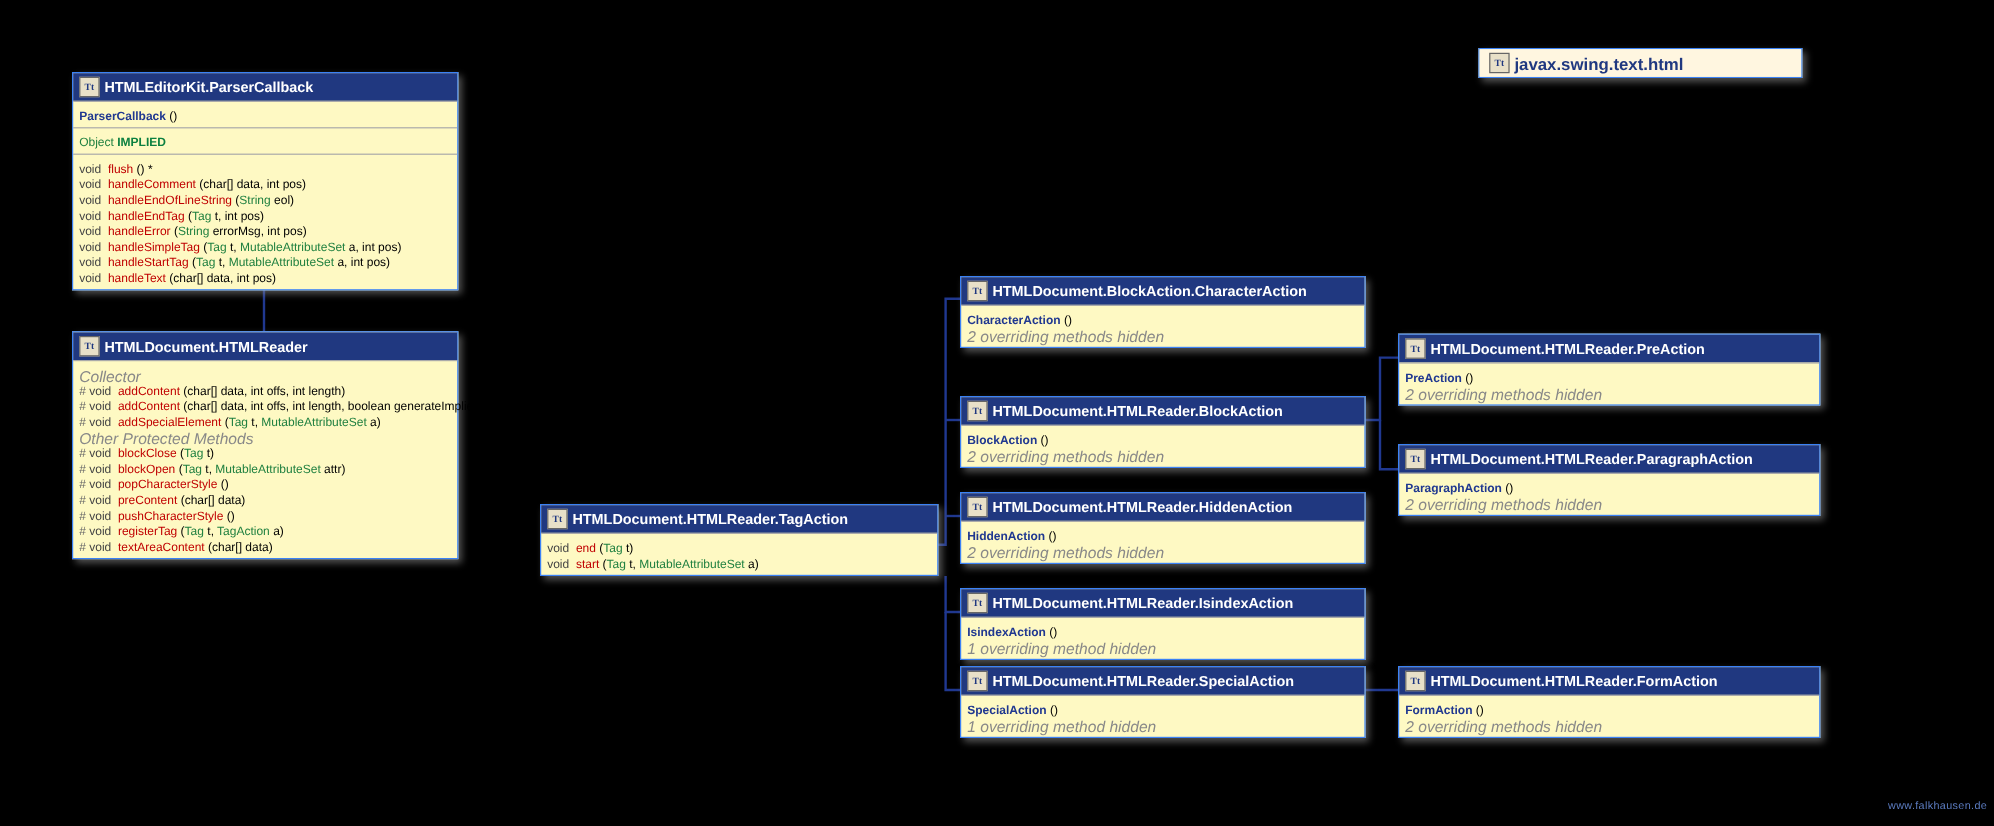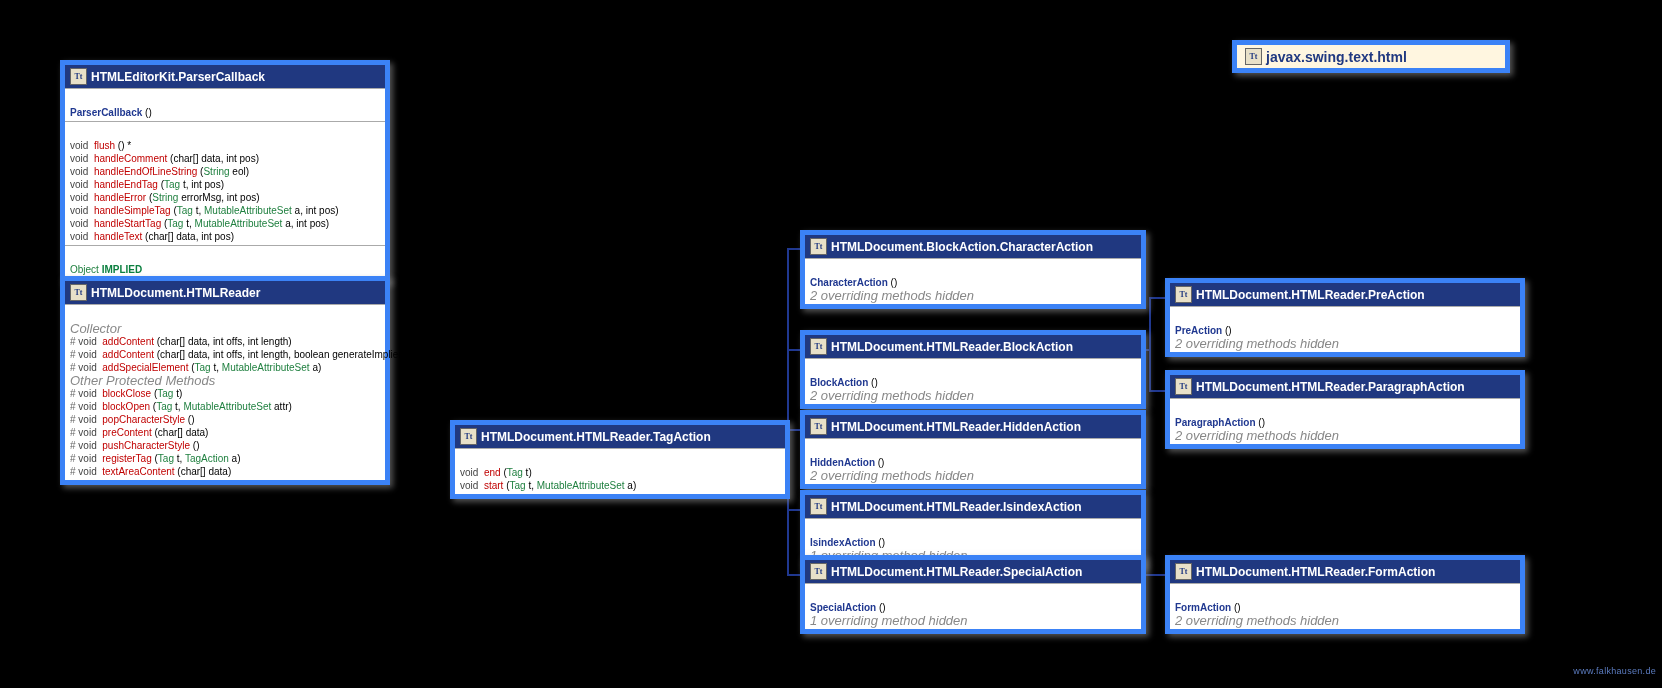--- a/index.html
+++ b/index.html
@@ -1,20 +1,20 @@
 <!DOCTYPE html>
 <html><head>
 <meta charset="utf-8">
 <style>
 body{margin:0;background:#000;font-family:Verdana,Arial,sans-serif;font-size:10px;color:#000;width:1662px;height:688px;position:relative;overflow:hidden}
-.box{position:absolute;background:#ffffff;border:5px solid #3b82f6;box-shadow:3px 3px 6px rgba(140,140,140,0.6)}
+.box{position:absolute;background:#fef9c3;border:1px solid #3b82f6;box-shadow:3px 3px 6px rgba(140,140,140,0.6)}
 .hdr{background:#203880;color:#fff;font-weight:bold;font-size:12px;padding:3px 5px;display:flex;align-items:center;gap:4px}
 .pkghdr{background:#fff6e0;color:#203880;font-weight:bold;font-size:14px;padding:3px 8px;display:flex;align-items:center;gap:4px}
 .ico{width:15px;height:15px;background:#e8e0c8;border:1px solid #666;display:inline-flex;align-items:center;justify-content:center;font-size:8px;font-weight:bold;color:#203880;font-family:serif}
-.sect{padding:17px 5px 2px 5px;border-top:1px solid #aaa}
+.sect{padding:6px 5px 2px 5px;border-top:1px solid #aaa}
 .sect:first-of-type{border-top:none}
 .row{padding:0px 0;line-height:13px;white-space:nowrap}
 .meth{color:#c00000}
 .ret{color:#444}
 .type{color:#208040}
 .field{color:#0c8040;font-weight:bold}
 .ctor{color:#203890;font-weight:bold}
 .kw{color:#444}
 .note{font-style:italic;color:#888;font-size:13px}
 .hash{color:#666}
@@ -50,32 +50,32 @@
 </div>
 
 <div class="box" style="left:60px;top:60px;width:320px">
   <div class="hdr">
       <span class="ico">Tt</span>
       <span>HTMLEditorKit.ParserCallback</span>
     </div>
   <div class="sect">
       <div class="row"><span class="ctor">ParserCallback</span> ()</div>
     </div>
+  <div class="sect">
+      <div class="row"><span class="type">Object</span> <span class="field">IMPLIED</span></div>
+    </div>
   <div class="sect" id="pc-methods">
       <div class="row"><span class="ret">void</span>&nbsp;&nbsp;<span class="meth">flush</span> () *</div>
       <div class="row"><span class="ret">void</span>&nbsp;&nbsp;<span class="meth">handleComment</span> (char[] data, int pos)</div>
       <div class="row"><span class="ret">void</span>&nbsp;&nbsp;<span class="meth">handleEndOfLineString</span> (<span class="type">String</span> eol)</div>
       <div class="row"><span class="ret">void</span>&nbsp;&nbsp;<span class="meth">handleEndTag</span> (<span class="type">Tag</span> t, int pos)</div>
       <div class="row"><span class="ret">void</span>&nbsp;&nbsp;<span class="meth">handleError</span> (<span class="type">String</span> errorMsg, int pos)</div>
       <div class="row"><span class="ret">void</span>&nbsp;&nbsp;<span class="meth">handleSimpleTag</span> (<span class="type">Tag</span> t, <span class="type">MutableAttributeSet</span> a, int pos)</div>
       <div class="row"><span class="ret">void</span>&nbsp;&nbsp;<span class="meth">handleStartTag</span> (<span class="type">Tag</span> t, <span class="type">MutableAttributeSet</span> a, int pos)</div>
       <div class="row"><span class="ret">void</span>&nbsp;&nbsp;<span class="meth">handleText</span> (char[] data, int pos)</div>
-    </div>
-  <div class="sect">
-      <div class="row"><span class="type">Object</span> <span class="field">IMPLIED</span></div>
     </div>
 </div>
 
 <div class="box" style="left:60px;top:276px;width:320px">
   <div class="hdr">
       <span class="ico">Tt</span>
       <span>HTMLDocument.HTMLReader</span>
     </div>
   <div class="sect">
     <div class="row note">Collector</div>

